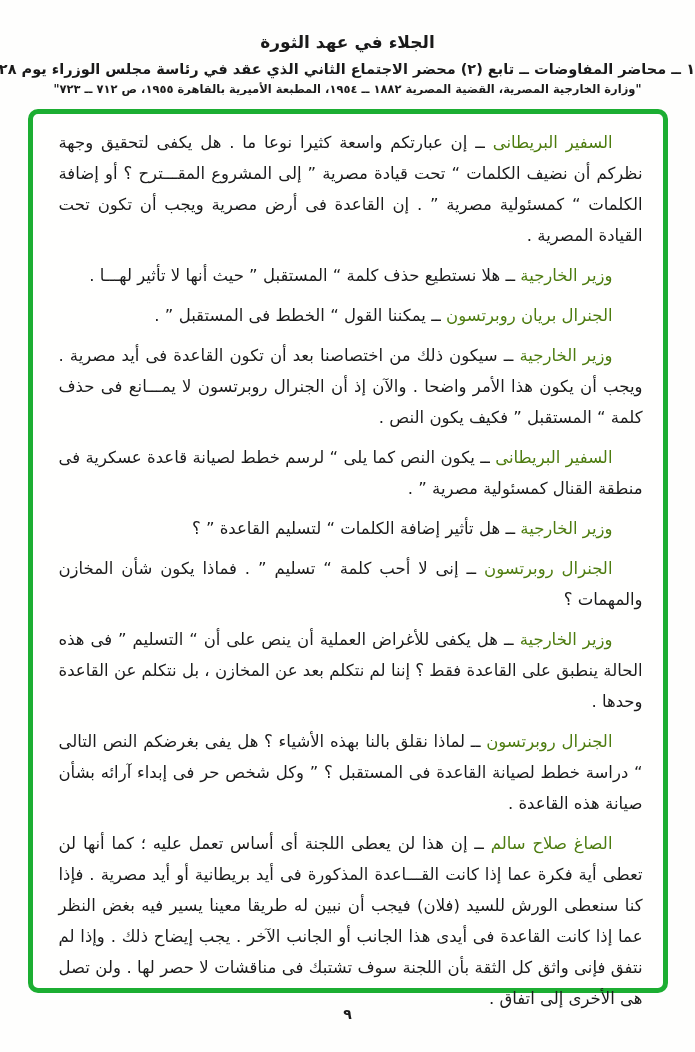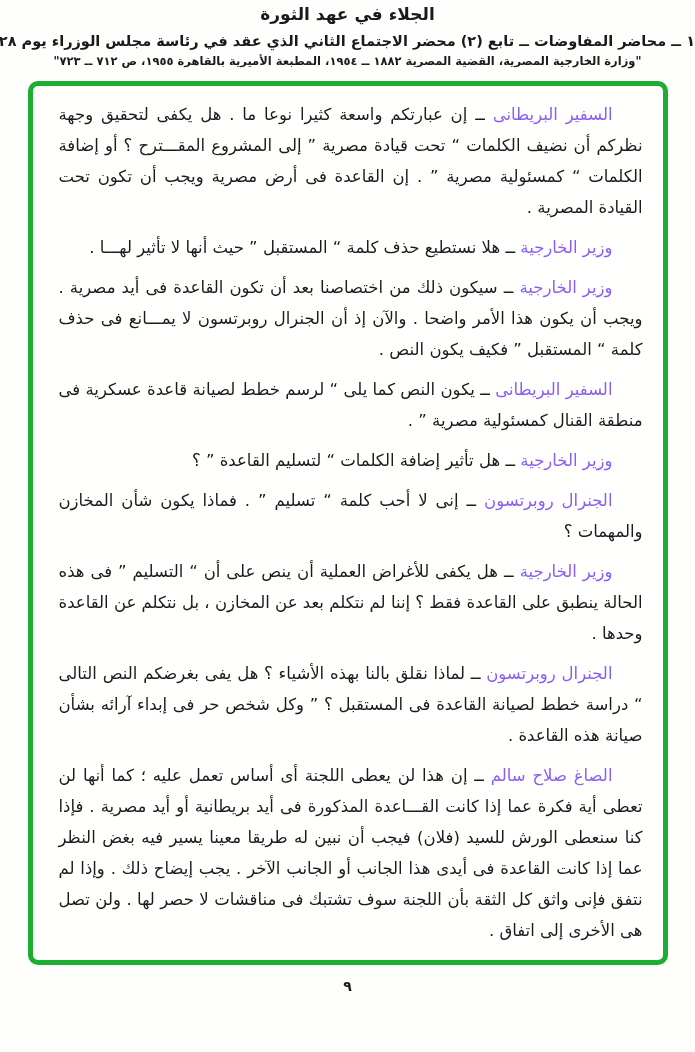--- a/index.html
+++ b/index.html
@@ -11,21 +11,21 @@
     color: #1a1a1a;
     overflow: hidden;
   }
   .page {
     position: relative;
     width: 695px;
     height: 1052px;
     background: #fefefd;
   }
   .doc-title {
-    padding-top: 4px;
+    padding-top: 32px;
     text-align: center;
     font-weight: bold;
     font-size: 17px;
     direction: rtl;
     letter-spacing: 0.5px;
   }
   .doc-heading {
     margin-top: 9px;
     text-align: center;
     font-weight: bold;
@@ -54,21 +54,21 @@
   .para {
     direction: rtl;
     text-align: justify;
     text-indent: 30px;
     font-size: 16.5px;
     line-height: 31px;
     margin: 0 0 9px 0;
     color: #1b1b1b;
   }
   .para:last-child { margin-bottom: 0; }
-  .speaker { color: #8b5cf6; }
+  .speaker { color: #4d7c0f; }
   .page-number {
     margin-top: 13px;
     text-align: center;
     font-weight: bold;
     font-size: 14px;
   }
 </style>
 </head>
 <body>
 
@@ -79,20 +79,21 @@
   <div class="doc-heading">١ ــ محاضر المفاوضات ــ تابع (٢) محضر الاجتماع الثاني الذي عقد في رئاسة مجلس الوزراء يوم ٢٨ أبريل ١٩٥٣</div>
 
   <div class="doc-citation">"وزارة الخارجية المصرية، القضية المصرية ١٨٨٢ ــ ١٩٥٤، المطبعة الأميرية بالقاهرة ١٩٥٥، ص ٧١٢ ــ ٧٢٣"</div>
 
   <div class="highlight-box">
 
     <p class="para"><span class="speaker">السفير البريطانى</span><span> ــ </span><span>إن عبارتكم واسعة كثيرا نوعا ما . هل يكفى لتحقيق وجهة نظركم أن نضيف الكلمات “ تحت قيادة مصرية ” إلى المشروع المقـــترح ؟ أو إضافة الكلمات “ كمسئولية مصرية ” . إن القاعدة فى أرض مصرية ويجب أن تكون تحت القيادة المصرية .</span></p>
 
     <p class="para"><span class="speaker">وزير الخارجية</span><span> ــ </span><span>هلا نستطيع حذف كلمة “ المستقبل ” حيث أنها لا تأثير لهـــا .</span></p>
 
+    <p class="para"><span class="speaker">الجنرال بريان روبرتسون</span><span> ــ </span><span>يمكننا القول “ الخطط فى المستقبل ” .</span></p>
 
 
 
     <p class="para"><span class="speaker">وزير الخارجية</span><span> ــ </span><span>سيكون ذلك من اختصاصنا بعد أن تكون القاعدة فى أيد مصرية . ويجب أن يكون هذا الأمر واضحا . والآن إذ أن الجنرال روبرتسون لا يمـــانع فى حذف كلمة “ المستقبل ” فكيف يكون النص .</span></p>
 
     <p class="para"><span class="speaker">السفير البريطانى</span><span> ــ </span><span>يكون النص كما يلى “ لرسم خطط لصيانة قاعدة عسكرية فى منطقة القنال كمسئولية مصرية ” .</span></p>
 
     <p class="para"><span class="speaker">وزير الخارجية</span><span> ــ </span><span>هل تأثير إضافة الكلمات “ لتسليم القاعدة ” ؟</span></p>
 
     <p class="para"><span class="speaker">الجنرال روبرتسون</span><span> ــ </span><span>إنى لا أحب كلمة “ تسليم ” . فماذا يكون شأن المخازن والمهمات ؟</span></p>

